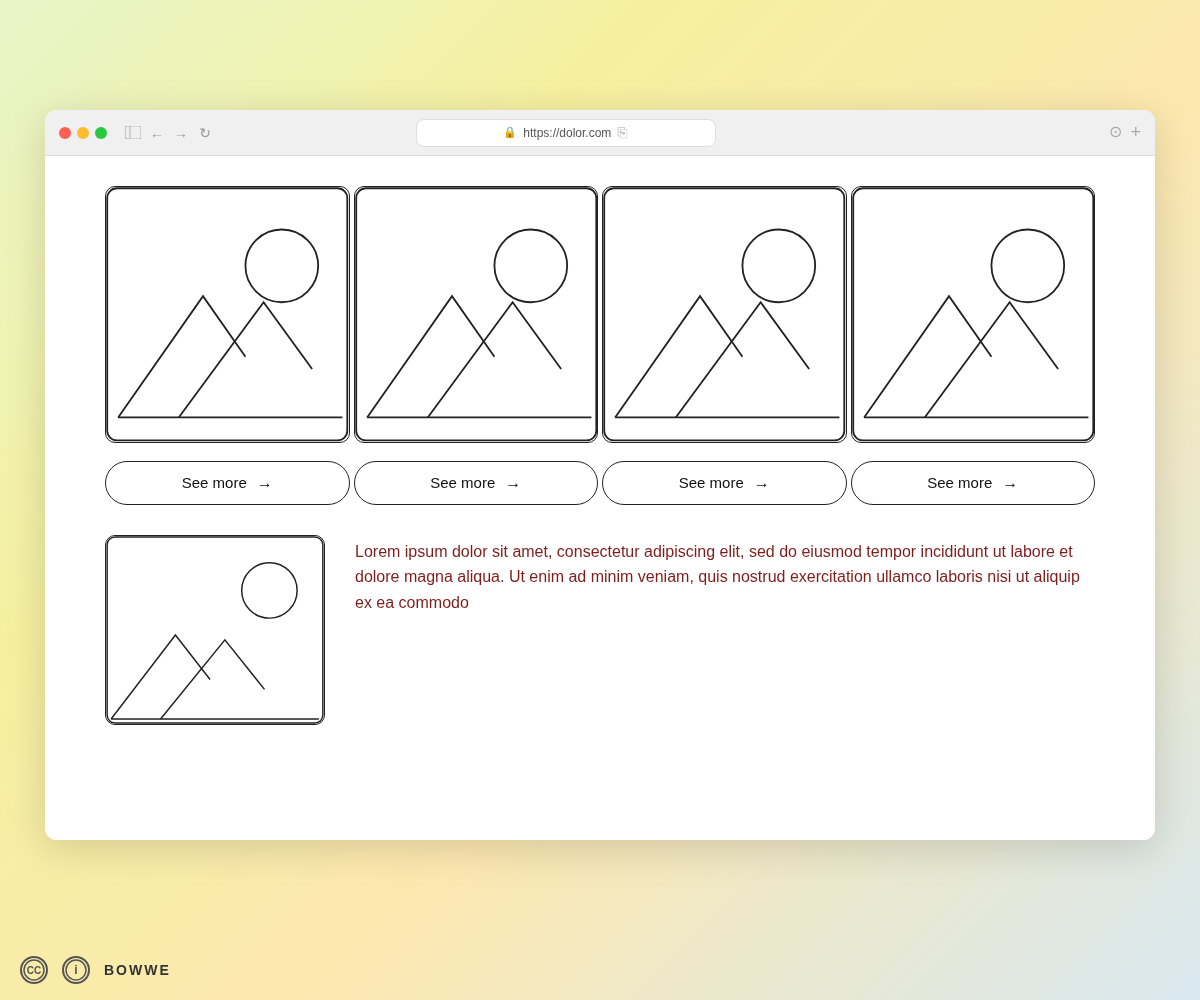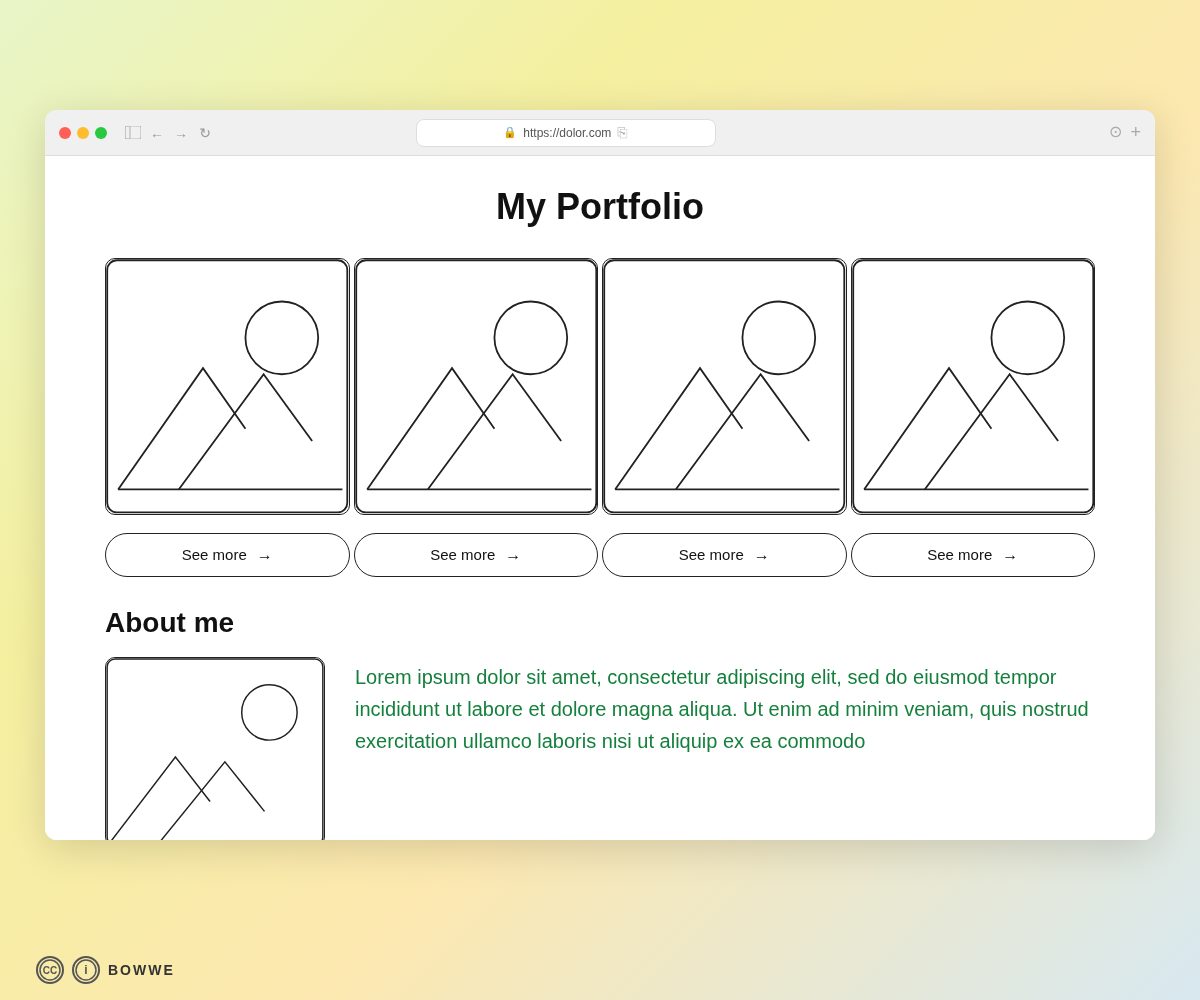--- a/index.html
+++ b/index.html
@@ -18,22 +18,22 @@
 
     
     .bottom-bar {
       position: fixed;
       bottom: 0;
       left: 0;
       width: 1200px;
       height: 60px;
       display: flex;
       align-items: center;
-      padding: 0 36px;
-      gap: 8px;
+      padding: 0 20px;
+      gap: 14px;
       z-index: 100;
     }
 
     .cc-icon {
       width: 28px;
       height: 28px;
       border-radius: 50%;
       border: 2px solid #555;
       display: flex;
       align-items: center;
@@ -221,23 +221,23 @@
       overflow: hidden;
       position: relative;
     }
 
     .about-image svg {
       width: 100%;
       height: 100%;
     }
 
     .about-text {
-      font-size: 20px;
+      font-size: 16px;
       line-height: 1.6;
-      color: #15803d;
+      color: #7f1d1d;
       padding-top: 4px;
     }
   </style>
 </head>
 <body>
 
 <div class="browser-window">
 
   <div class="browser-chrome">
     <div class="traffic-lights">
@@ -266,21 +266,20 @@
     </div>
 
     <div class="browser-actions">
       <span style="font-size:16px; color:#aaa;">⊙</span>
       <span style="font-size:18px; color:#aaa; font-weight:300;">+</span>
     </div>
   </div>
 
   <div class="page-content">
 
-    <h1 class="page-title">My Portfolio</h1>
 
     <div class="portfolio-grid">
 
       <div class="portfolio-item">
         <div class="image-placeholder">
           <svg viewBox="0 0 200 210" xmlns="http://www.w3.org/2000/svg">
             <rect x="1" y="1" width="198" height="208" rx="8" fill="white" stroke="#222" stroke-width="1.5"></rect>
 
             <circle cx="145" cy="65" r="30" fill="none" stroke="#222" stroke-width="1.5"></circle>
 
@@ -339,21 +338,20 @@
         </div>
         <button class="see-more-btn">
           <span>See more</span>
           <span class="arrow-icon">→</span>
         </button>
       </div>
 
     </div>
 
     <div class="about-section">
-      <h2 class="about-title">About me</h2>
       <div class="about-content">
         <div class="about-image">
           <svg viewBox="0 0 220 190" xmlns="http://www.w3.org/2000/svg">
             <rect x="1" y="1" width="218" height="188" rx="8" fill="white" stroke="#222" stroke-width="1.5"></rect>
             <circle cx="165" cy="55" r="28" fill="none" stroke="#222" stroke-width="1.5"></circle>
             <polyline points="5,185 70,100 105,145" fill="none" stroke="#222" stroke-width="1.5"></polyline>
             <polyline points="55,185 120,105 160,155" fill="none" stroke="#222" stroke-width="1.5"></polyline>
             <line x1="5" y1="185" x2="215" y2="185" stroke="#222" stroke-width="1.5"></line>
           </svg>
         </div>

